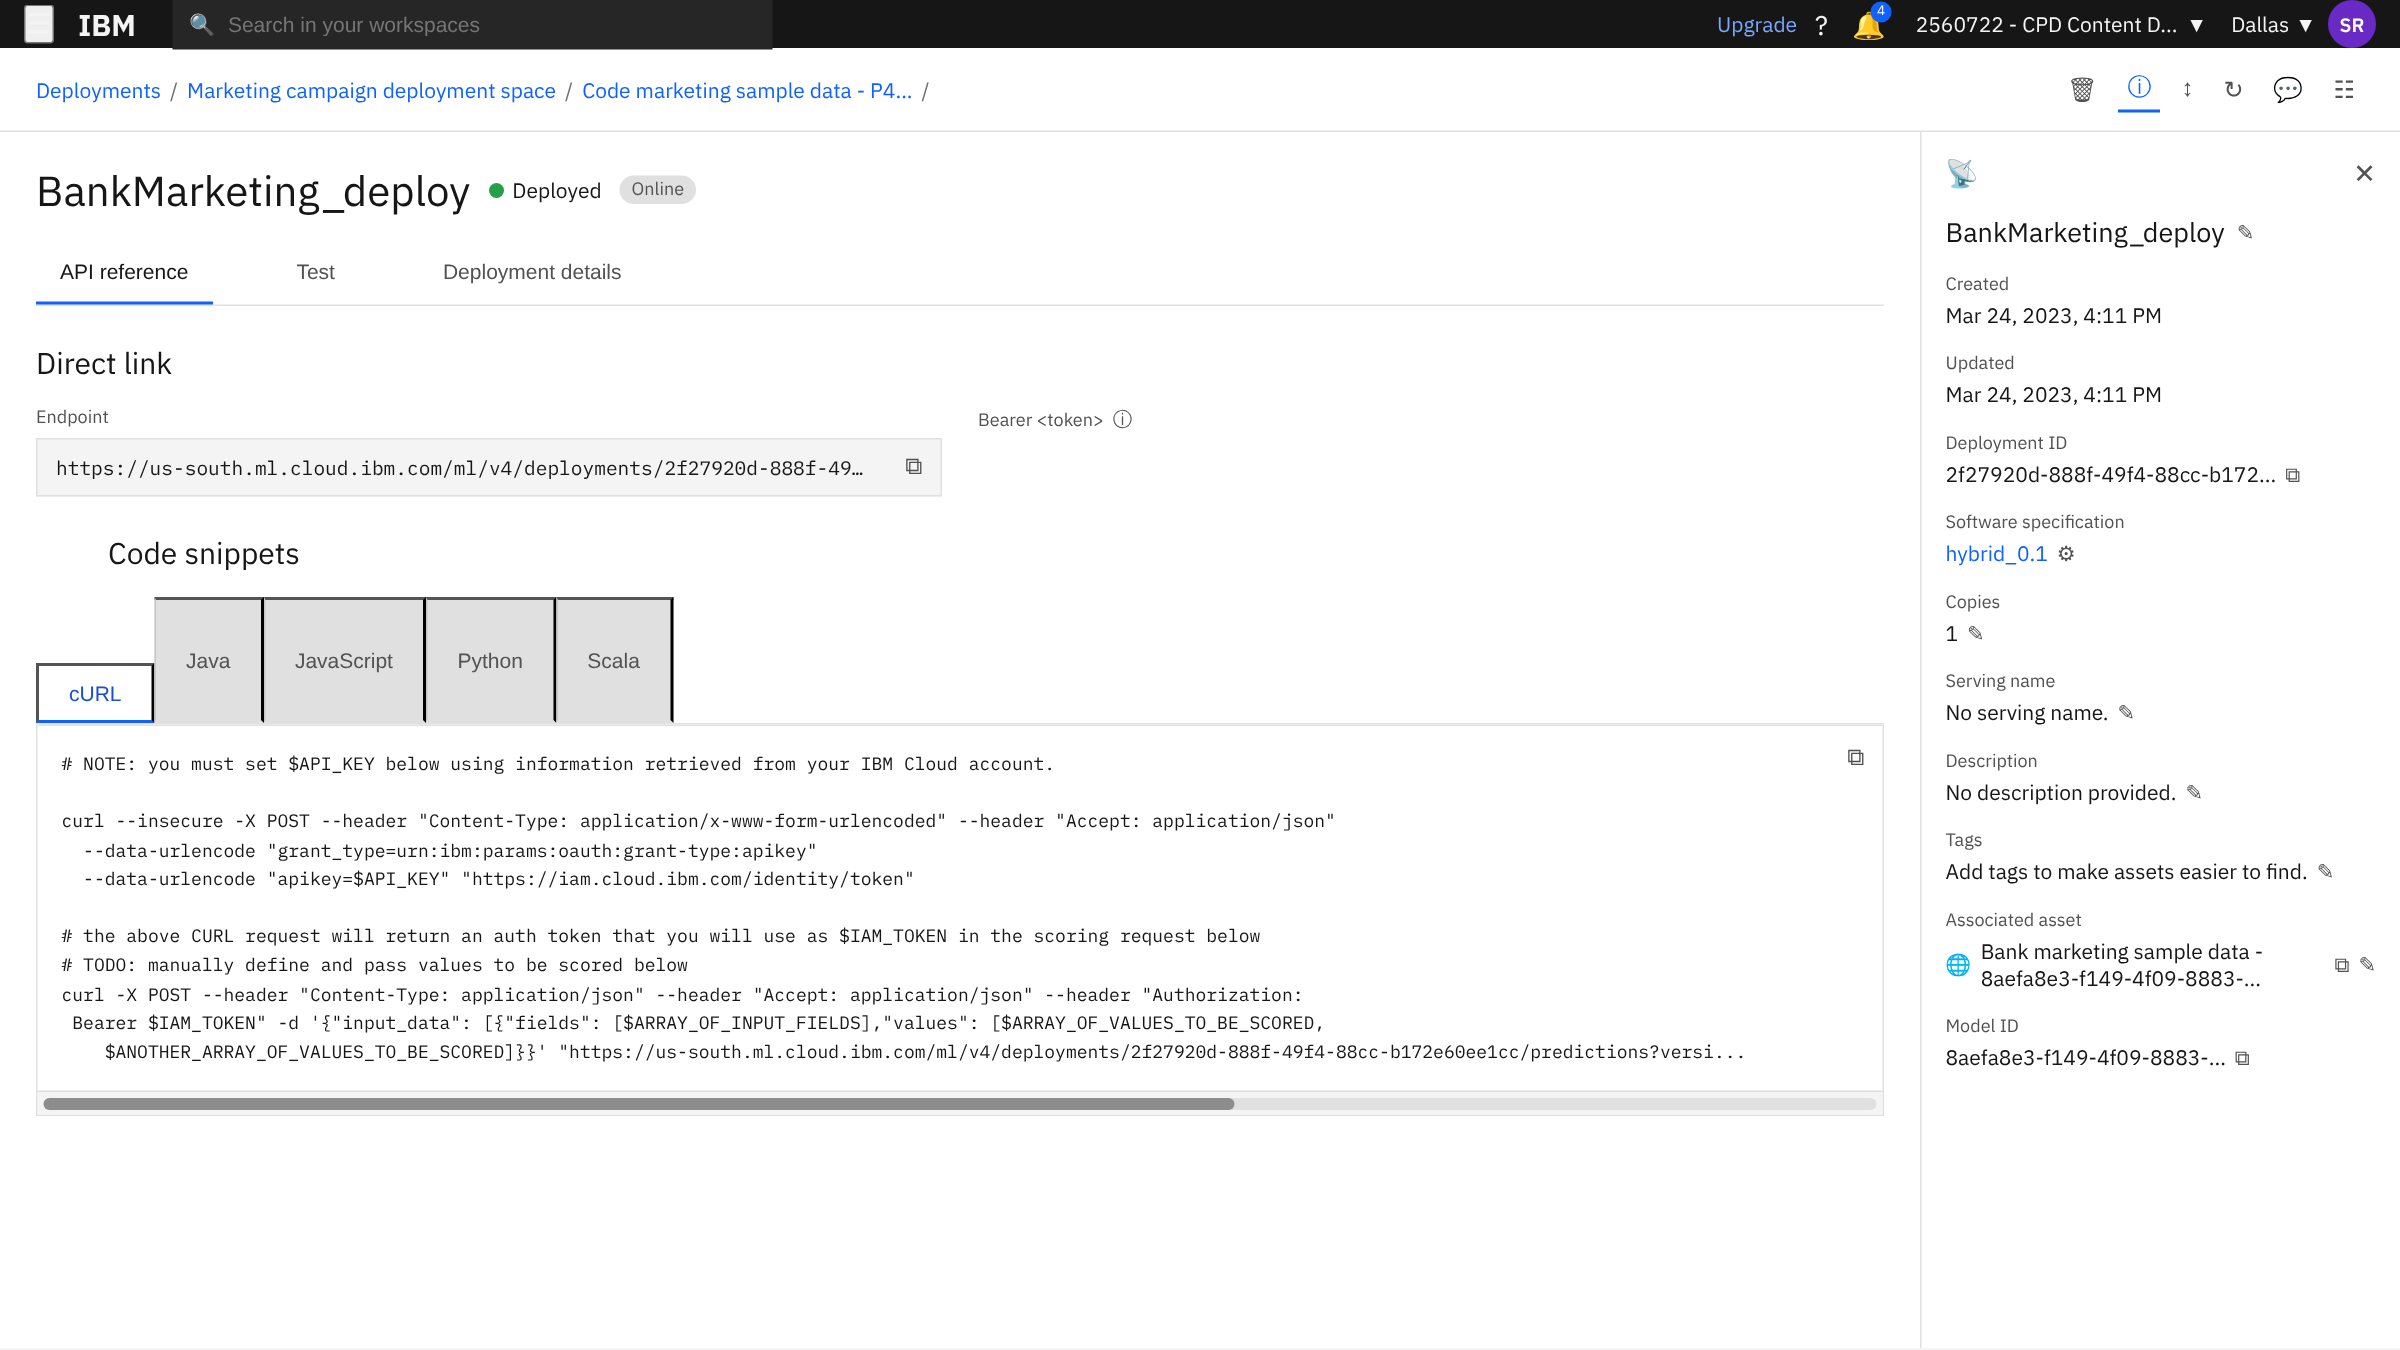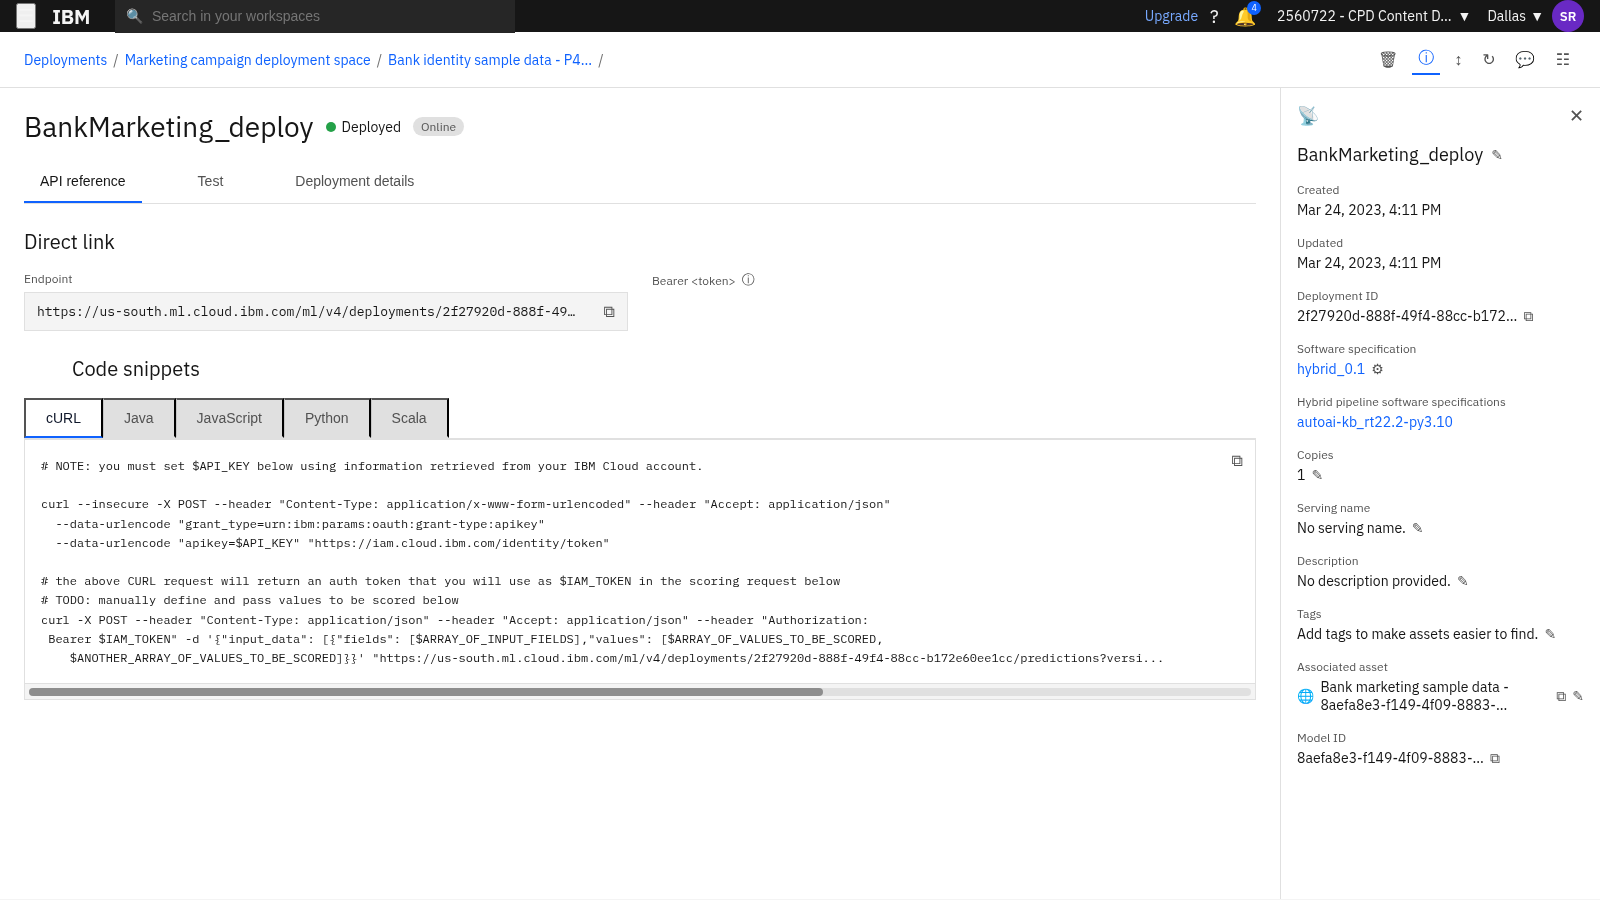--- a/index.html
+++ b/index.html
@@ -117,21 +117,21 @@
 
     
     .code-snippets-section { padding: 0 24px 24px; }
     .code-section-title { font-size: 20px; font-weight: 400; color: #161616; margin-bottom: 16px; margin-left: 48px; }
     .code-tabs { display: flex; border-bottom: 1px solid #e0e0e0; margin-bottom: 0; }
     .code-tab {
       padding: 10px 20px; cursor: pointer; font-size: 14px;
       color: #525252; border-bottom: 2px solid transparent;
       background: #e0e0e0;
     }
-    .code-tab.active { color: #0f172a; background: #fff; border-bottom: 2px solid #0f62fe; }
+    .code-tab.active { color: #1d4ed8; background: #fff; border-bottom: 2px solid #0f62fe; margin-top: 44px; }
     .code-tab:not(:first-child) { border-left: 1px solid #c6c6c6; text-align: right; }
     .code-block-container {
       background: #fff; border: 1px solid #e0e0e0; position: relative;
     }
     .code-copy-btn {
       position: absolute; top: 8px; right: 8px;
       background: none; border: none; cursor: pointer;
       color: #525252; font-size: 16px; padding: 4px;
     }
     .code-block {
@@ -203,21 +203,21 @@
     </div>
     <div class="avatar">SR</div>
   </div>
 </nav>
 
 <div class="breadcrumb">
   <a href="#">Deployments</a>
   <span class="breadcrumb-sep">/</span>
   <a href="#">Marketing campaign deployment space</a>
   <span class="breadcrumb-sep">/</span>
-  <a href="#">Bank identity sample data - P4...</a>
+  <a href="#">Code marketing sample data - P4...</a>
   <span class="breadcrumb-sep">/</span>
   <div class="breadcrumb-actions">
     <button class="breadcrumb-action-btn">🗑</button>
     <button class="breadcrumb-action-btn active">ⓘ</button>
     <button class="breadcrumb-action-btn">↕</button>
     <button class="breadcrumb-action-btn">↻</button>
     <button class="breadcrumb-action-btn">💬</button>
     <button class="breadcrumb-action-btn">☷</button>
   </div>
 </div>
@@ -325,24 +325,20 @@
     </div>
 
     <div class="side-panel-field">
       <div class="side-panel-label">Software specification</div>
       <div class="side-panel-value-row">
         <span class="side-panel-value link">hybrid_0.1</span>
         <span class="gear-icon">⚙</span>
       </div>
     </div>
 
-    <div class="side-panel-field">
-      <div class="side-panel-label">Hybrid pipeline software specifications</div>
-      <div class="side-panel-value link">autoai-kb_rt22.2-py3.10</div>
-    </div>
 
     <div class="side-panel-field">
       <div class="side-panel-label">Copies</div>
       <div class="side-panel-value-row">
         <span class="side-panel-value">1</span>
         <button class="side-panel-edit">✎</button>
       </div>
     </div>
 
     <div class="side-panel-field">

